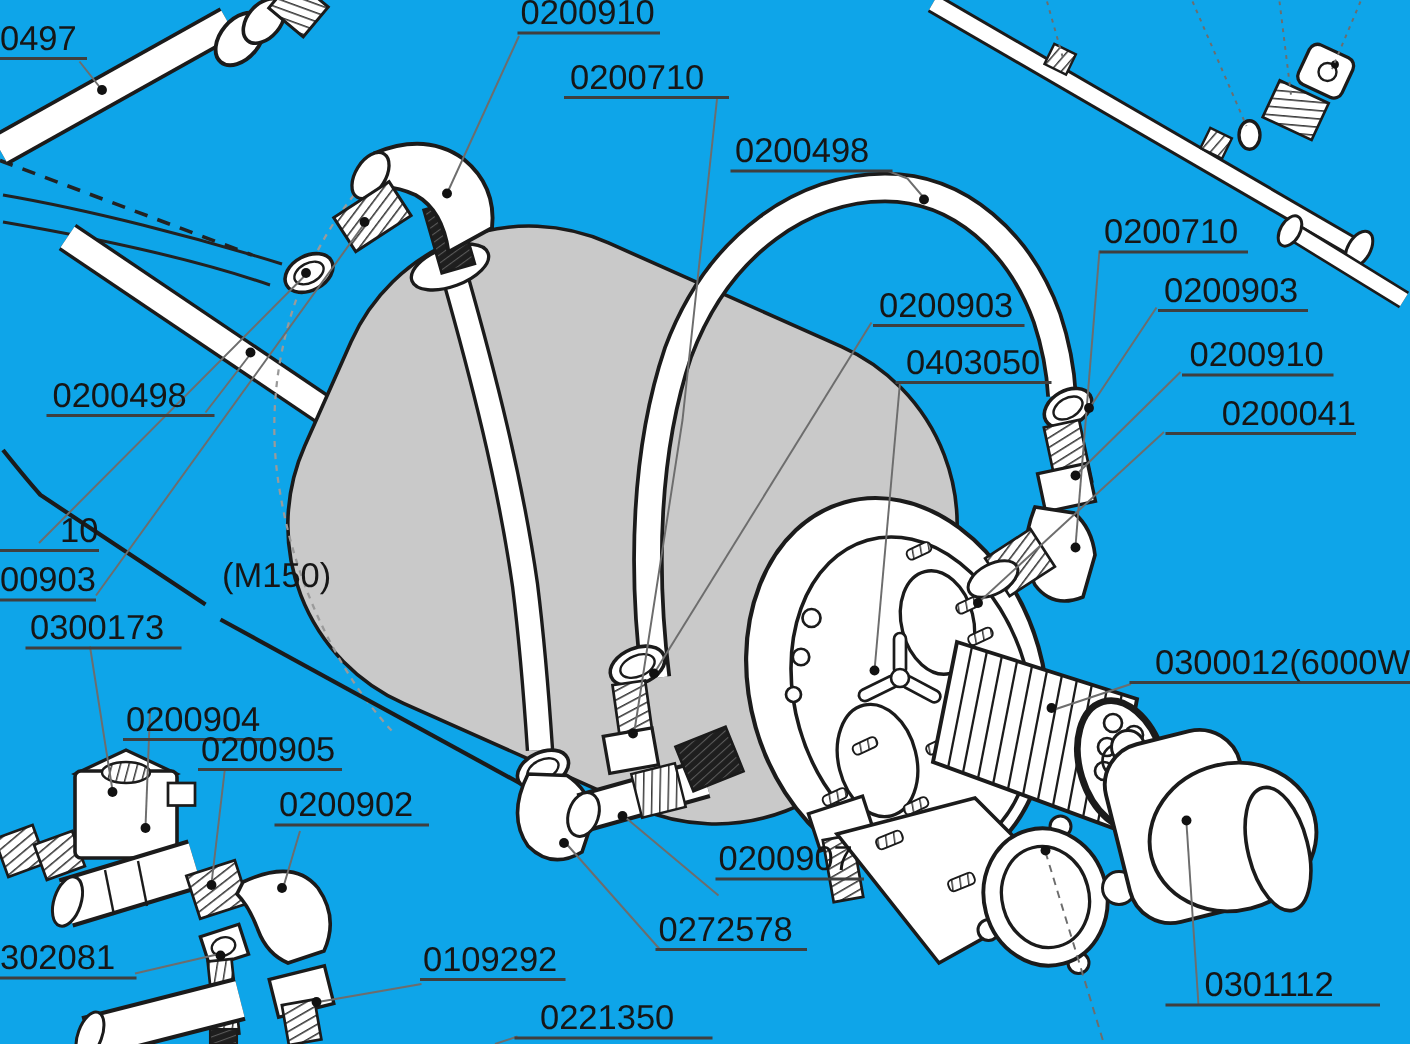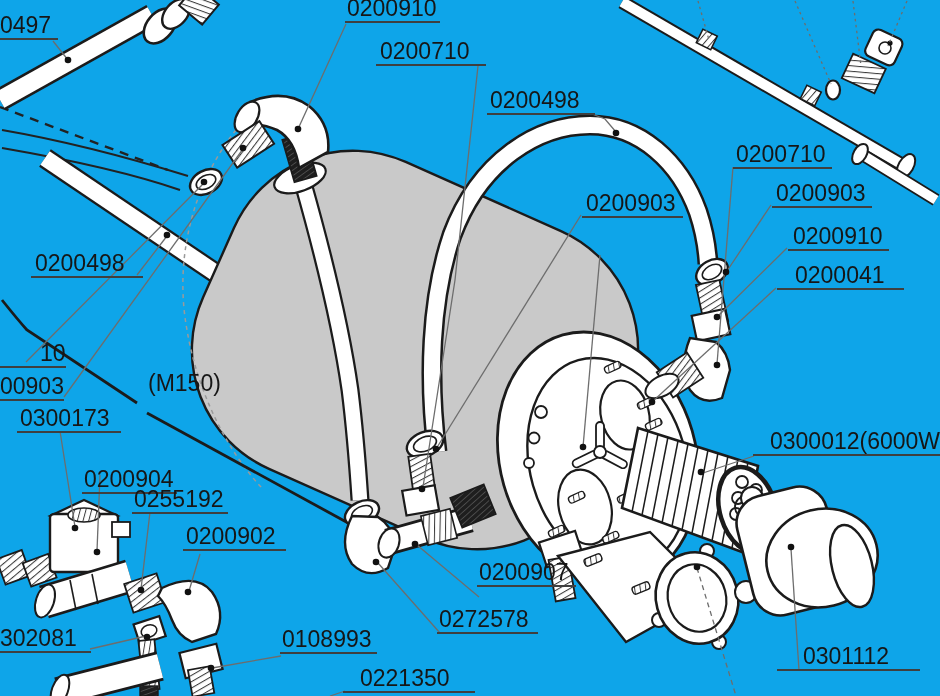--- a/index.html
+++ b/index.html
@@ -286,31 +286,32 @@
   </g>
 </svg>
 
 <div class="lbl" style="left:-2px;top:13px;width:58px;padding-left:2px;">0497</div>
 <div class="lbl" style="left:345px;top:-4px;width:93px;padding-left:2px;">0200910</div>
 <div class="lbl" style="left:376px;top:39px;width:106px;padding-left:4px;">0200710</div>
 <div class="lbl" style="left:487px;top:88px;width:105px;padding-left:3px;">0200498</div>
 <div class="lbl" style="left:733px;top:142px;width:96px;padding-left:3px;">0200710</div>
 <div class="lbl" style="left:772px;top:181px;width:96px;padding-left:4px;">0200903</div>
 <div class="lbl" style="left:582px;top:191px;width:97px;padding-left:4px;">0200903</div>
+<div class="lbl" style="left:597px;top:229px;width:97px;padding-left:7px;">0403050</div>
 <div class="lbl" style="left:788px;top:224px;width:96px;padding-left:5px;">0200910</div>
-<div class="lbl" style="left:777px;top:263px;width:109px;padding-left:18px;">0200041</div>
+<div class="lbl" style="left:777px;top:263px;width:109px;padding-left:18px;text-align:right;">0200041</div>
 <div class="lbl" style="left:31px;top:251px;width:108px;padding-left:4px;">0200498</div>
 <div class="lbl" style="left:0px;top:341px;width:26px;padding-left:40px;">10</div>
 <div class="lbl" style="left:0px;top:374px;width:64px;">00903</div>
 <div class="lbl" style="left:17px;top:406px;width:101px;padding-left:3px;">0300173</div>
 <div class="lbl nul" style="left:148px;top:371px;width:86px;">(M150)</div>
 <div class="lbl" style="left:82px;top:449px;width:93px;padding-left:2px;margin-top:18px;">0200904</div>
-<div class="lbl" style="left:132px;top:487px;width:94px;padding-left:2px;">0255192</div>
+<div class="lbl" style="left:132px;top:487px;width:94px;padding-left:2px;">0200905</div>
 <div class="lbl" style="left:183px;top:524px;width:100px;padding-left:3px;">0200902</div>
 <div class="lbl" style="left:0px;top:626px;width:91px;">302081</div>
-<div class="lbl" style="left:280px;top:627px;width:95px;padding-left:2px;">0108993</div>
+<div class="lbl" style="left:280px;top:627px;width:95px;padding-left:2px;">0109292</div>
 <div class="lbl" style="left:477px;top:560px;width:97px;padding-left:2px;">0200907</div>
 <div class="lbl" style="left:437px;top:607px;width:99px;padding-left:2px;">0272578</div>
 <div class="lbl" style="left:343px;top:666px;width:115px;padding-left:17px;">0221350</div>
 <div class="lbl" style="left:753px;top:429px;width:187px;padding-left:17px;">0300012(6000W</div>
 <div class="lbl" style="left:777px;top:644px;width:117px;padding-left:26px;">0301112</div>
 
 </div>
 
 </body></html>

